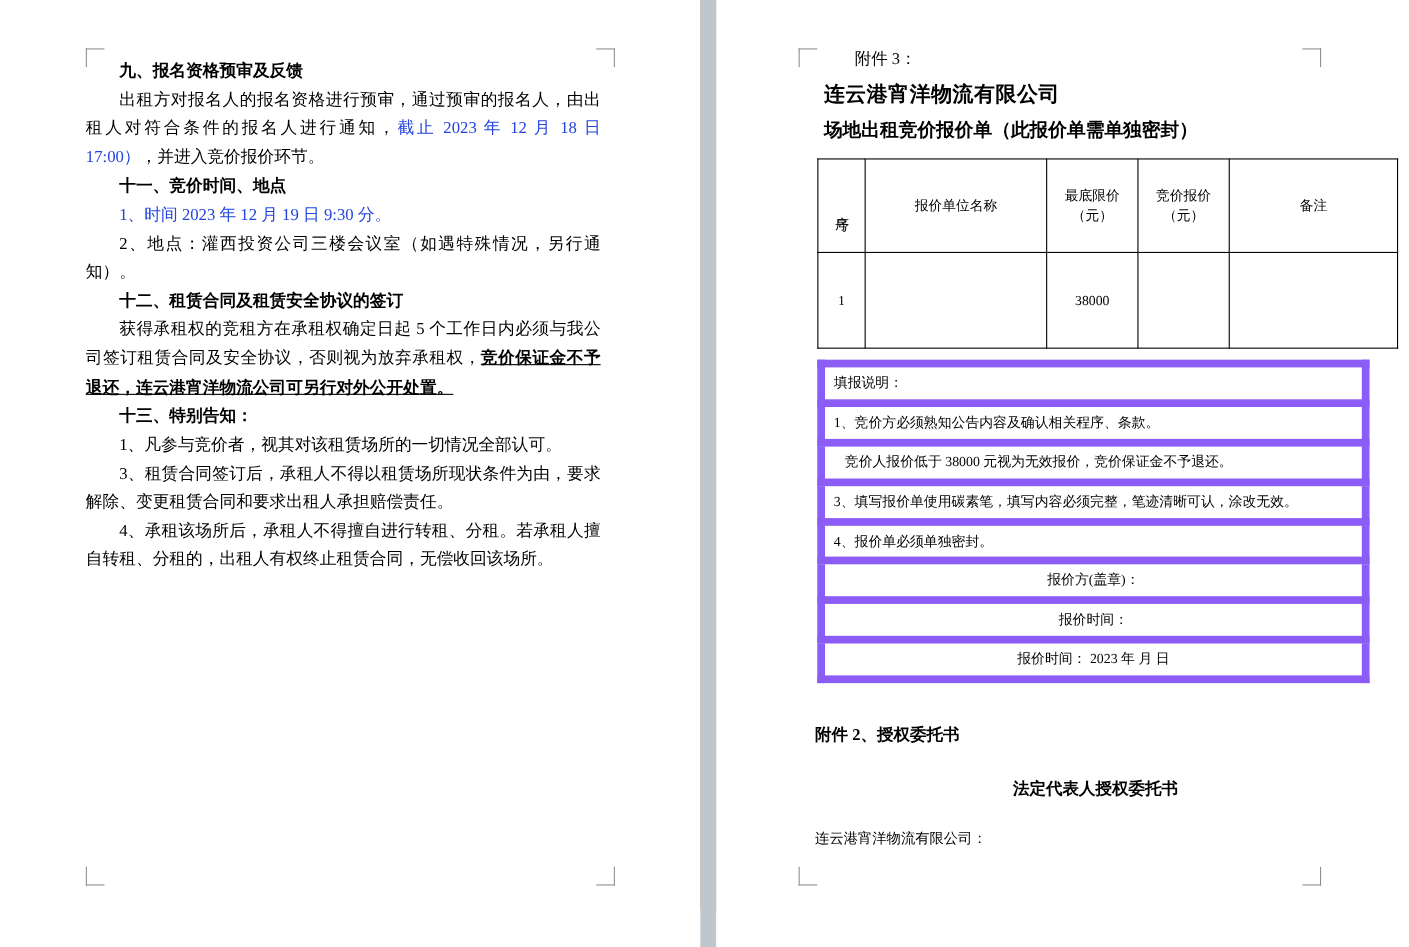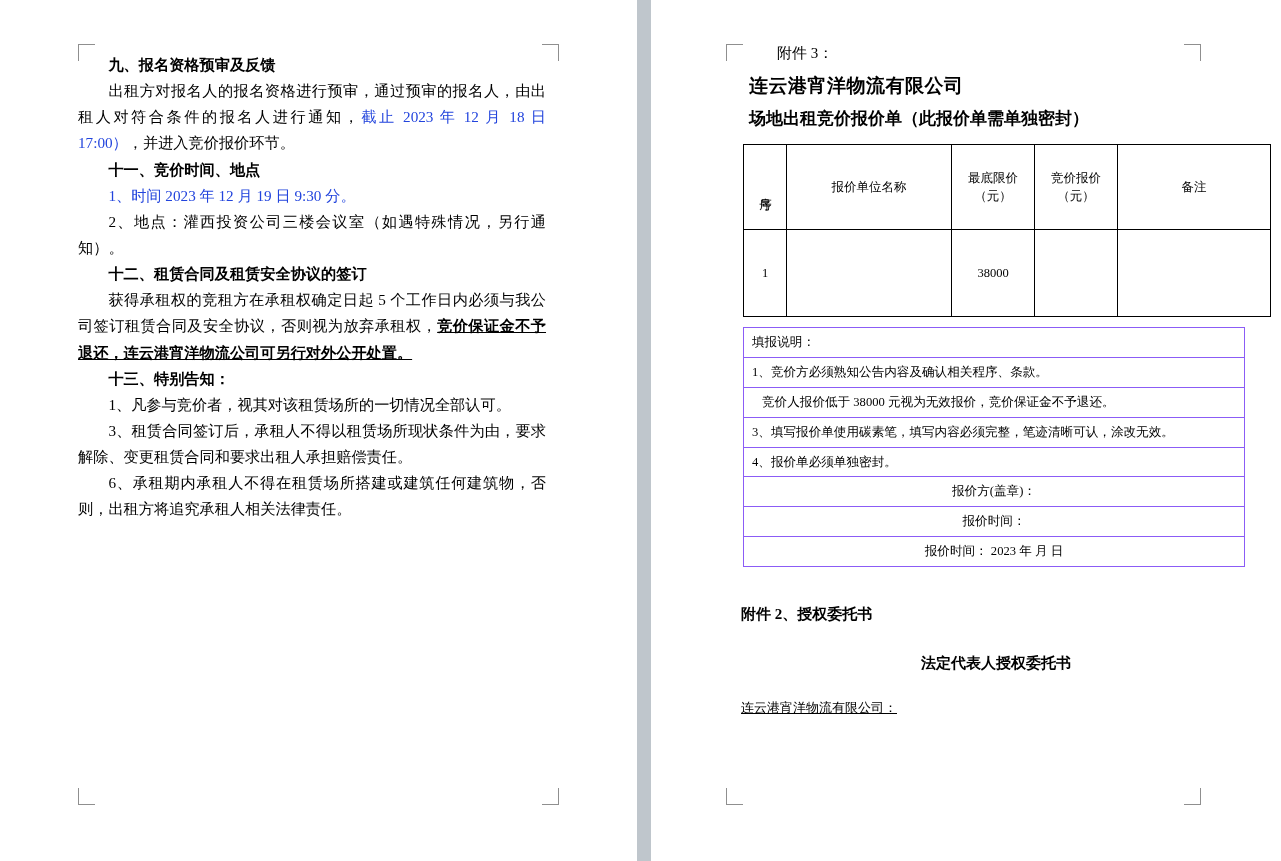--- a/index.html
+++ b/index.html
@@ -129,21 +129,21 @@
   .two-line { line-height: 1.45; }
 
   table.notes {
     border-collapse: collapse;
     width: 502px;
     margin-left: 2px;
     margin-top: 10px;
     table-layout: fixed;
   }
   table.notes td {
-    border: 1px solid #8b5cf6;
+    border: 7px solid #8b5cf6;
     font-size: 12.6px;
     padding: 5px 8px;
     line-height: 1.5;
     vertical-align: middle;
   }
   table.notes td.center { text-align: center; }
   table.notes td.pad2 { padding-left: 18px; }
 
   .attach2 {
     font-size: 15px;
@@ -152,21 +152,20 @@
   }
   .poa-title {
     font-size: 15px;
     font-weight: bold;
     text-align: center;
     margin: 30px 0 0 0;
   }
   .poa-to {
     font-size: 13px;
     margin: 26px 0 0 0;
-    text-decoration: underline;
   }
   .poa-para {
     font-size: 13px;
     line-height: 1.65;
     margin: 12px 0 0 0;
     text-indent: 2.6em;
     text-align: justify;
   }
 </style>
 </head>
@@ -184,21 +183,21 @@
       <p class="b">九、报名资格预审及反馈</p>
       <p><span>出租方对报名人的报名资格进行预审，通过预审的报名人，由出租人对符合条件的报名人进行通知，</span><span class="blue">截止 2023 年 12 月 18 日 17:00）</span><span>，并进入竞价报价环节。</span></p>
       <p class="b">十一、竞价时间、地点</p>
       <p class="blue">1、时间 2023 年 12 月 19 日 9:30 分。</p>
       <p>2、地点：灌西投资公司三楼会议室（如遇特殊情况，另行通知）。</p>
       <p class="b">十二、租赁合同及租赁安全协议的签订</p>
       <p><span>获得承租权的竞租方在承租权确定日起 5 个工作日内必须与我公司签订租赁合同及安全协议，否则视为放弃承租权，</span><span class="bu">竞价保证金不予退还，连云港宵洋物流公司可另行对外公开处置。</span></p>
       <p class="b">十三、特别告知：</p>
       <p>1、凡参与竞价者，视其对该租赁场所的一切情况全部认可。</p>
       <p>3、租赁合同签订后，承租人不得以租赁场所现状条件为由，要求解除、变更租赁合同和要求出租人承担赔偿责任。</p>
-      <p>6、承租期内承租人不得在租赁场所搭建或建筑任何建筑物，否则，出租方将追究承租人相关法律责任。</p>
+      <p>4、承租该场所后，承租人不得擅自进行转租、分租。若承租人擅自转租、分租的，出租人有权终止租赁合同，无偿收回该场所。</p>
     </div>
   </div>
 
   <div class="page-gap"></div>
 
   <div class="page page-right">
     <div class="crop tl" style="left:75px;  top:44px;"></div>
     <div class="crop tr" style="left:533px; top:44px;"></div>
     <div class="crop bl" style="left:75px;  top:788px;"></div>
     <div class="crop br" style="left:533px; top:788px;"></div>

